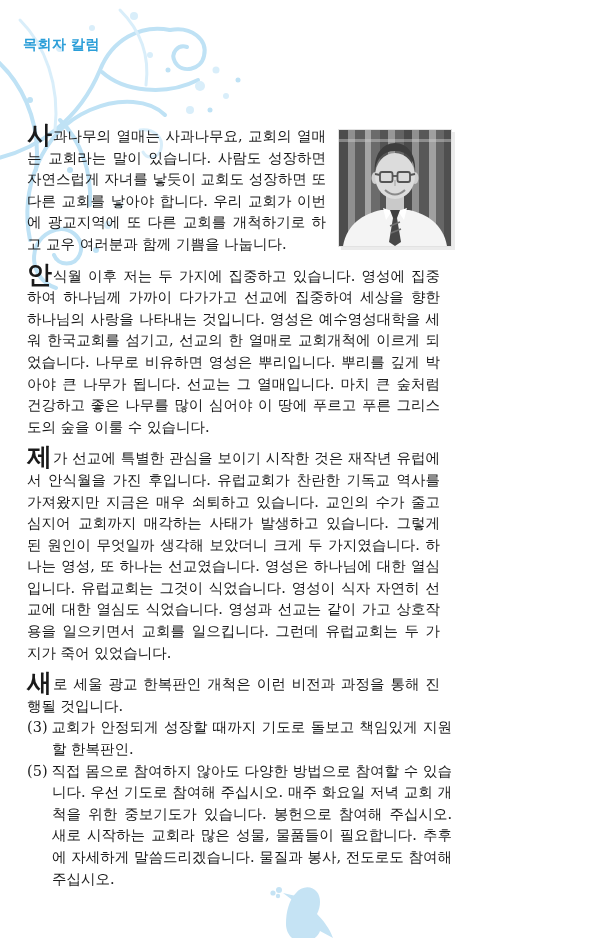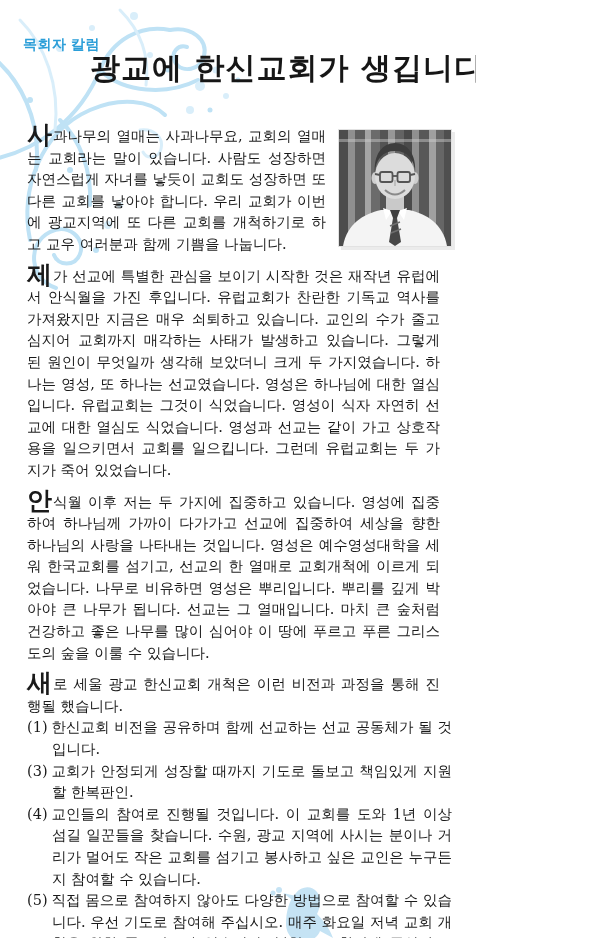--- a/index.html
+++ b/index.html
@@ -84,21 +84,20 @@
         <circle cx="96" cy="250" r="3"></circle>
       <circle cx="70,
       " cy="0" r="0"></circle>
         <circle cx="70" cy="170" r="3"></circle>
         <circle cx="30" cy="100" r="3"></circle>
     </g>
   </svg>
 
   <div class="column-label">목회자 칼럼</div>
 
-  <h1 class="title">광교에 한신교회가 생깁니다</h1>
 
   <div class="content">
 
     <div class="photo">
       <svg width="112" height="116" viewBox="0 0 112 116">
         <rect width="112" height="116" fill="#858585"></rect>
         <g>
           <rect x="0" width="9" height="116" fill="#4c4c4c"></rect>
             <rect x="9" width="7" height="116" fill="#8f8f8f"></rect>
           <rect x="16" width="10" height="116" fill="#5e5e5e"></rect>
@@ -135,31 +134,29 @@
           <path d="M68,78 L59,81 L65,90 Z" fill="#ffffff"></path>
           <path d="M51,80 L61,80 L58,88 L54,88 Z" fill="#3f3f3f"></path>
           <path d="M54,88 L58,88 L62,112 L56,116 L50,112 Z" fill="#474747"></path>
           <path d="M51,96 L61,92 M52,103 L62,99" stroke="#6f6f6f" stroke-width="1.5"></path>
         </g>
       </svg>
     </div>
 
     <p class="para"><span class="dropcap">사</span><span>과나무의 열매는 사과나무요, 교회의 열매는 교회라는 말이 있습니다. 사람도 성장하면 자연스럽게 자녀를 낳듯이 교회도 성장하면 또 다른 교회를 낳아야 합니다. 우리 교회가 이번에 광교지역에 또 다른 교회를 개척하기로 하고 교우 여러분과 함께 기쁨을 나눕니다.</span></p>
 
+    <p class="para"><span class="dropcap">안</span><span>식월 이후 저는 두 가지에 집중하고 있습니다. 영성에 집중하여 하나님께 가까이 다가가고 선교에 집중하여 세상을 향한 하나님의 사랑을 나타내는 것입니다. 영성은 예수영성대학을 세워 한국교회를 섬기고, 선교의 한 열매로 교회개척에 이르게 되었습니다. 나무로 비유하면 영성은 뿌리입니다. 뿌리를 깊게 박아야 큰 나무가 됩니다. 선교는 그 열매입니다. 마치 큰 숲처럼 건강하고 좋은 나무를 많이 심어야 이 땅에 푸르고 푸른 그리스도의 숲을 이룰 수 있습니다.</span></p>
+
     <p class="para"><span class="dropcap">제</span><span>가 선교에 특별한 관심을 보이기 시작한 것은 재작년 유럽에서 안식월을 가진 후입니다. 유럽교회가 찬란한 기독교 역사를 가져왔지만 지금은 매우 쇠퇴하고 있습니다. 교인의 수가 줄고 심지어 교회까지 매각하는 사태가 발생하고 있습니다. 그렇게 된 원인이 무엇일까 생각해 보았더니 크게 두 가지였습니다. 하나는 영성, 또 하나는 선교였습니다. 영성은 하나님에 대한 열심입니다. 유럽교회는 그것이 식었습니다. 영성이 식자 자연히 선교에 대한 열심도 식었습니다. 영성과 선교는 같이 가고 상호작용을 일으키면서 교회를 일으킵니다. 그런데 유럽교회는 두 가지가 죽어 있었습니다.</span></p>
 
-    <p class="para"><span class="dropcap">안</span><span>식월 이후 저는 두 가지에 집중하고 있습니다. 영성에 집중하여 하나님께 가까이 다가가고 선교에 집중하여 세상을 향한 하나님의 사랑을 나타내는 것입니다. 영성은 예수영성대학을 세워 한국교회를 섬기고, 선교의 한 열매로 교회개척에 이르게 되었습니다. 나무로 비유하면 영성은 뿌리입니다. 뿌리를 깊게 박아야 큰 나무가 됩니다. 선교는 그 열매입니다. 마치 큰 숲처럼 건강하고 좋은 나무를 많이 심어야 이 땅에 푸르고 푸른 그리스도의 숲을 이룰 수 있습니다.</span></p>
 
-
-    <p class="para" style="margin-bottom:0;"><span class="dropcap">새</span><span>로 세울 광교 한신교회 개척은 이런 비전과 과정을 통해 진행될 했습니다.</span></p>
+    <p class="para" style="margin-bottom:0;"><span class="dropcap">새</span><span>로 세울 광교 한복판인 개척은 이런 비전과 과정을 통해 진행될 것입니다.</span></p>
 
     <div class="list">
-      <p class="item"><span class="marker">(1)</span><span>한신교회 비전을 공유하며 함께 선교하는 선교 공동체가 될 것입니다.</span></p>
       <p class="item"><span class="marker">(3)</span><span>교회가 안정되게 성장할 때까지 기도로 돌보고 책임있게 지원할 한복판인.</span></p>
-      <p class="item"><span class="marker">(4)</span><span>교인들의 참여로 진행될 것입니다. 이 교회를 도와 1년 이상 섬길 일꾼들을 찾습니다. 수원, 광교 지역에 사시는 분이나 거리가 멀어도 작은 교회를 섬기고 봉사하고 싶은 교인은 누구든지 참여할 수 있습니다.</span></p>
       <p class="item"><span class="marker">(5)</span><span>직접 몸으로 참여하지 않아도 다양한 방법으로 참여할 수 있습니다. 우선 기도로 참여해 주십시오. 매주 화요일 저녁 교회 개척을 위한 중보기도가 있습니다. 봉헌으로 참여해 주십시오. 새로 시작하는 교회라 많은 성물, 물품들이 필요합니다. 추후에 자세하게 말씀드리겠습니다. 물질과 봉사, 전도로도 참여해 주십시오.</span></p>
 
     </div>
 
   </div>
 
   <svg class="bird" width="84" height="76" viewBox="0 0 84 76">
     <g fill="var(--bird-blue)">
       <path d="M0,67 L84,55 L84,59 L38,65.5 L47,76 L42,76 L33,66.2 L0,71 Z"></path>
       <path d="M36,9 C41,2 52,1 57,8 C61,13 61,22 57,30 C63,36 70,45 73,54 L60,47 C58,53 51,58 43,58 C33,58 26,50 26,40 C26,28 29,16 36,9 Z"></path>

